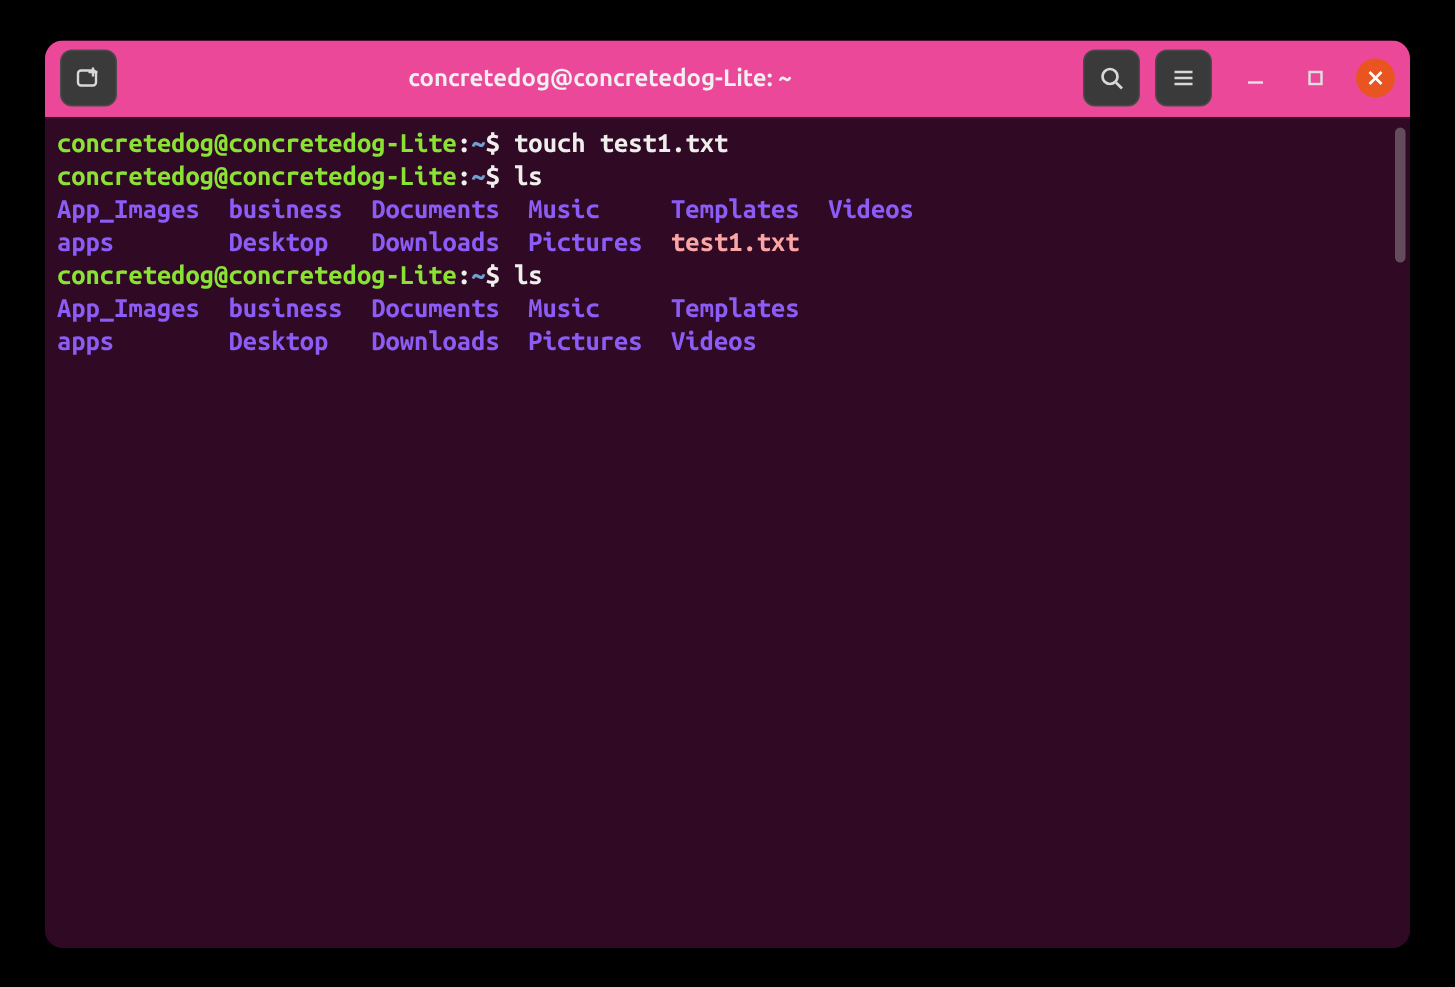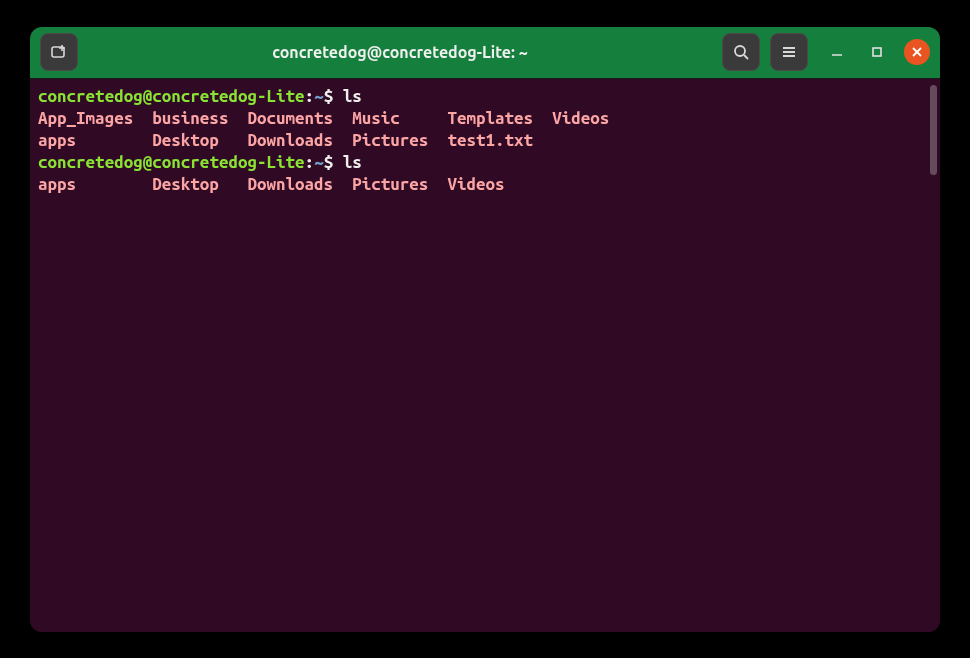--- a/index.html
+++ b/index.html
@@ -17,21 +17,21 @@
       height: 605px;
       background: #2c001e;
       border-radius: 12px;
       overflow: hidden;
       box-shadow: 0 8px 32px rgba(0,0,0,0.5);
       display: flex;
       flex-direction: column;
     }
     .titlebar {
       height: 52px;
-      background: #15803d;
+      background: #ec4899;
       display: flex;
       align-items: center;
       padding: 0 10px;
       gap: 10px;
       border-bottom: 1px solid #1a1a1a;
     }
     .titlebar-btn {
       width: 38px;
       height: 38px;
       border-radius: 8px;
@@ -93,21 +93,21 @@
       background: rgba(200,200,200,0.35);
       border-radius: 4px;
     }
     .line { white-space: pre; font-family: 'Ubuntu Mono','DejaVu Sans Mono',monospace; font-weight: 600; }
     .user { color: #8ae234; font-weight: 700; }
     .host { color: #8ae234; font-weight: 700; }
     .colon { color: #eeeeec; }
     .path { color: #729fcf; font-weight: 700; }
     .dollar { color: #eeeeec; }
     .cmd { color: #eeeeec; }
-    .dir { color: #fca5a5; font-weight: 700; }
+    .dir { color: #8b5cf6; font-weight: 700; }
     .file { color: #fca5a5; }
     .cursor {
       display: inline-block;
       width: 10px;
       height: 18px;
       background: #eeeeec;
       vertical-align: text-bottom;
       margin-left: 2px;
     }
     svg { display: block; }
@@ -154,28 +154,30 @@
           <line x1="2" y1="2" x2="10" y2="10"></line>
           <line x1="10" y1="2" x2="2" y2="10"></line>
         </svg>
       </div>
     </div>
   </div>
 
   <div class="terminal-body">
     <div class="scrollbar"></div>
 
+    <div class="line"><span class="user">concretedog</span><span class="user">@</span><span class="host">concretedog-Lite</span><span class="colon">:</span><span class="path">~</span><span class="dollar">$</span> <span class="cmd">touch test1.txt</span></div>
 
     <div class="line"><span class="user">concretedog</span><span class="user">@</span><span class="host">concretedog-Lite</span><span class="colon">:</span><span class="path">~</span><span class="dollar">$</span> <span class="cmd">ls</span></div>
 
     <div class="line"><span class="dir">App_Images  </span><span class="dir">business  </span><span class="dir">Documents  </span><span class="dir">Music     </span><span class="dir">Templates  </span><span class="dir">Videos</span></div>
 
     <div class="line"><span class="dir">apps        </span><span class="dir">Desktop   </span><span class="dir">Downloads  </span><span class="dir">Pictures  </span><span class="file">test1.txt</span></div>
 
 
     <div class="line"><span class="user">concretedog</span><span class="user">@</span><span class="host">concretedog-Lite</span><span class="colon">:</span><span class="path">~</span><span class="dollar">$</span> <span class="cmd">ls</span></div>
 
+    <div class="line"><span class="dir">App_Images  </span><span class="dir">business  </span><span class="dir">Documents  </span><span class="dir">Music     </span><span class="dir">Templates</span></div>
 
     <div class="line"><span class="dir">apps        </span><span class="dir">Desktop   </span><span class="dir">Downloads  </span><span class="dir">Pictures  </span><span class="dir">Videos</span></div>
 
 
   </div>
 </div>
 
 </body></html>

